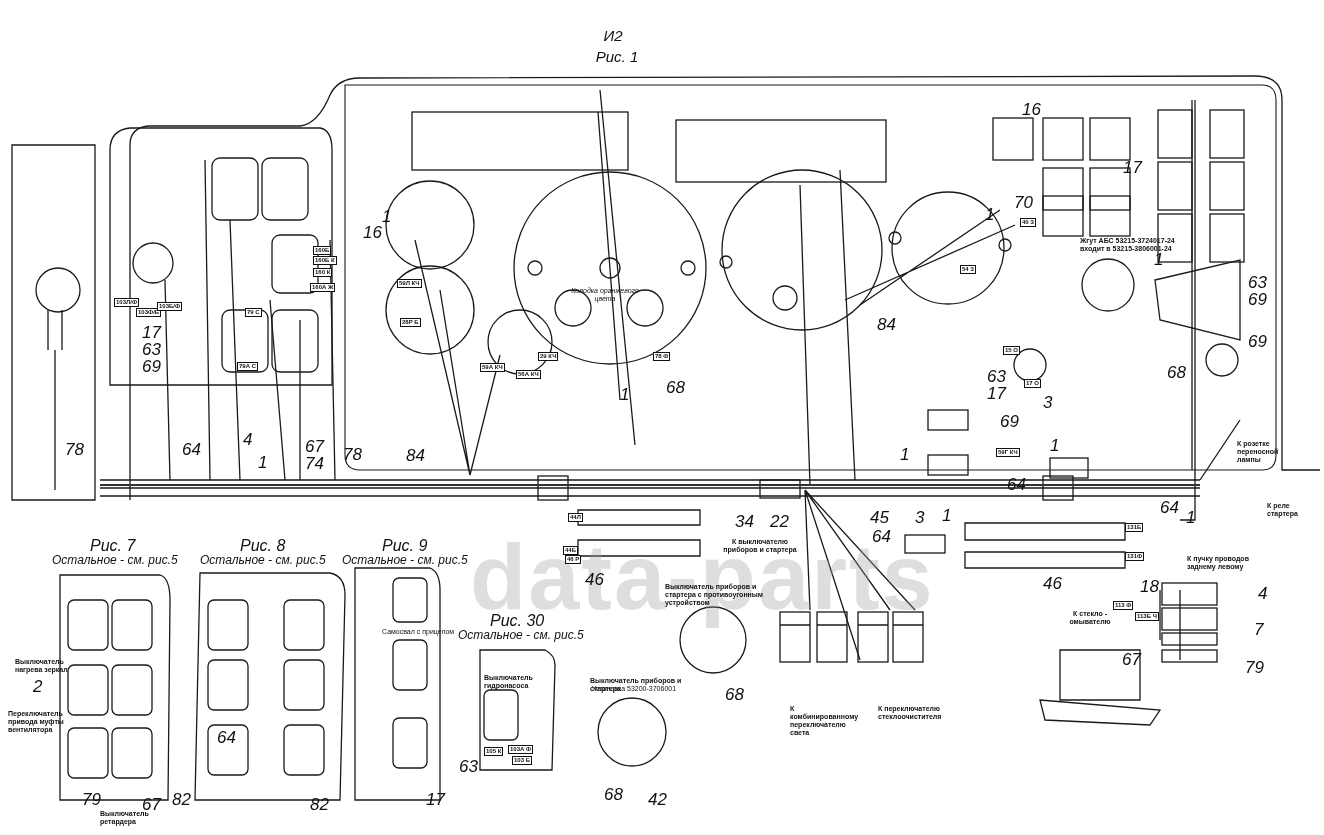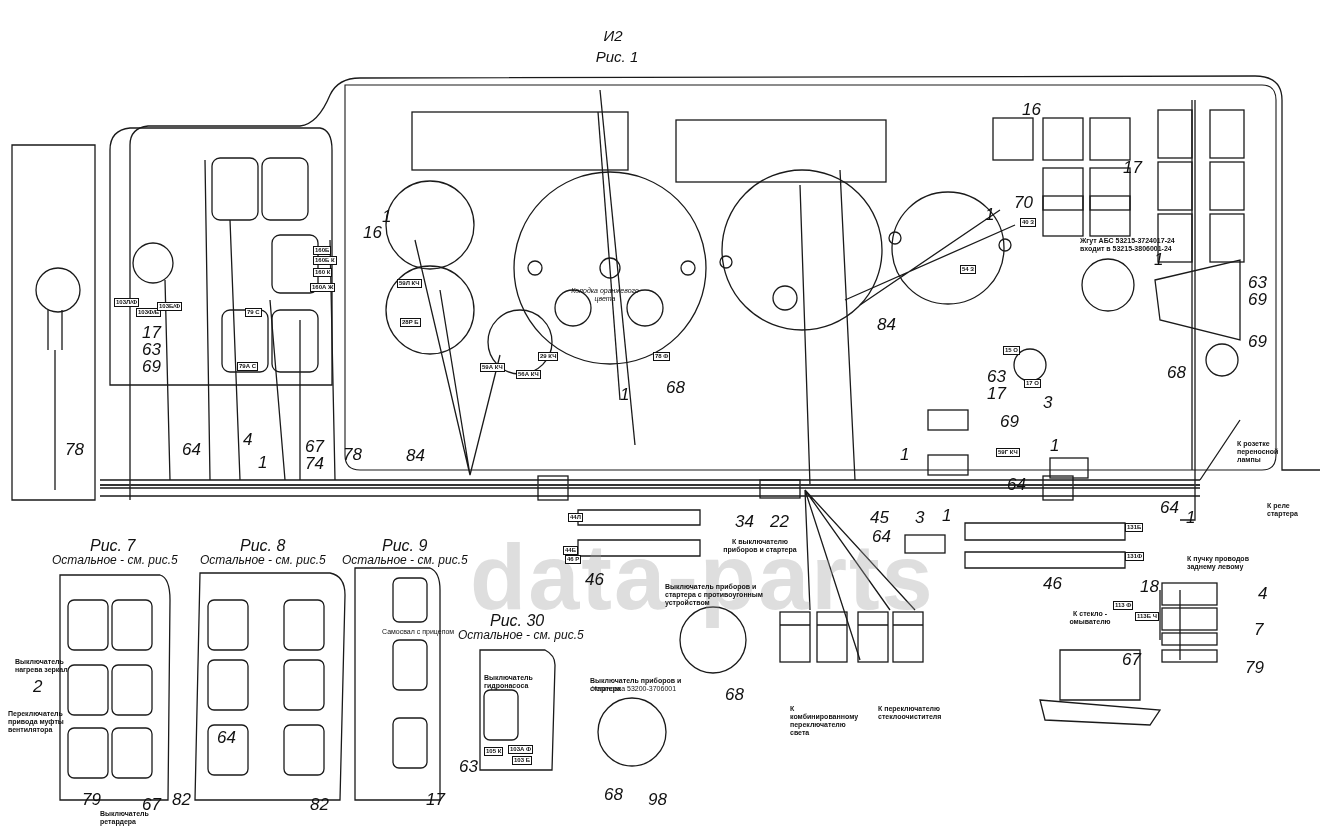--- a/index.html
+++ b/index.html
@@ -190,21 +190,21 @@
 <div class="lbl num" style="left:585px;top:570px;">46</div>
 <div class="lbl num" style="left:735px;top:512px;">34</div>
 <div class="lbl num" style="left:770px;top:512px;">22</div>
 <div class="lbl num" style="left:1140px;top:577px;">18</div>
 <div class="lbl num" style="left:1258px;top:584px;">4</div>
 <div class="lbl num" style="left:1254px;top:620px;">7</div>
 <div class="lbl num" style="left:1122px;top:650px;">67</div>
 <div class="lbl num" style="left:1245px;top:658px;">79</div>
 <div class="lbl num" style="left:725px;top:685px;">68</div>
 <div class="lbl num" style="left:604px;top:785px;">68</div>
-<div class="lbl num" style="left:648px;top:790px;">98</div>
+<div class="lbl num" style="left:648px;top:790px;">42</div>
 <div class="lbl num" style="left:33px;top:677px;">2</div>
 <div class="lbl num" style="left:82px;top:790px;">79</div>
 <div class="lbl num" style="left:142px;top:795px;">67</div>
 <div class="lbl num" style="left:172px;top:790px;">82</div>
 <div class="lbl num" style="left:217px;top:728px;">64</div>
 <div class="lbl num" style="left:310px;top:795px;">82</div>
 <div class="lbl num" style="left:426px;top:790px;">17</div>
 <div class="lbl num" style="left:459px;top:757px;">63</div>
 
 <div class="lbl tiny" style="left:565px;top:287px;width:80px;text-align:center;font-style:italic;font-weight:normal;">Колодка оранжевого цвета</div>

